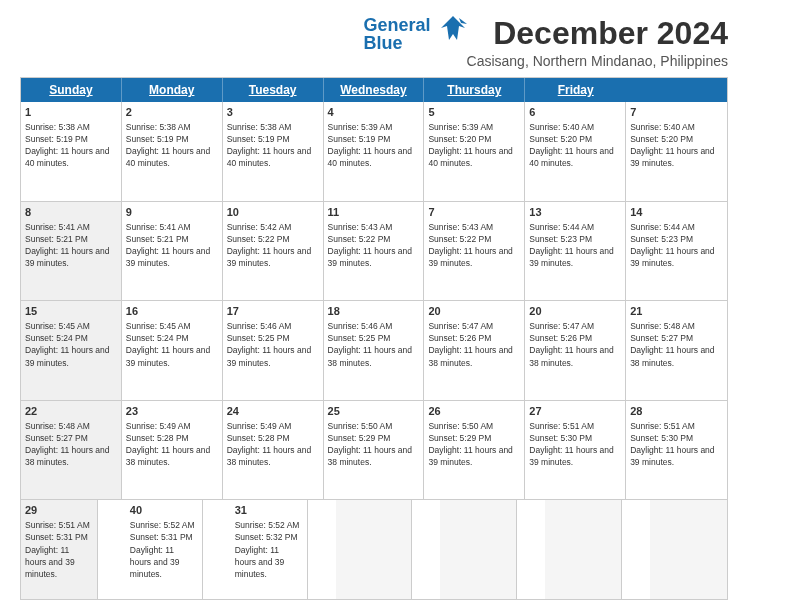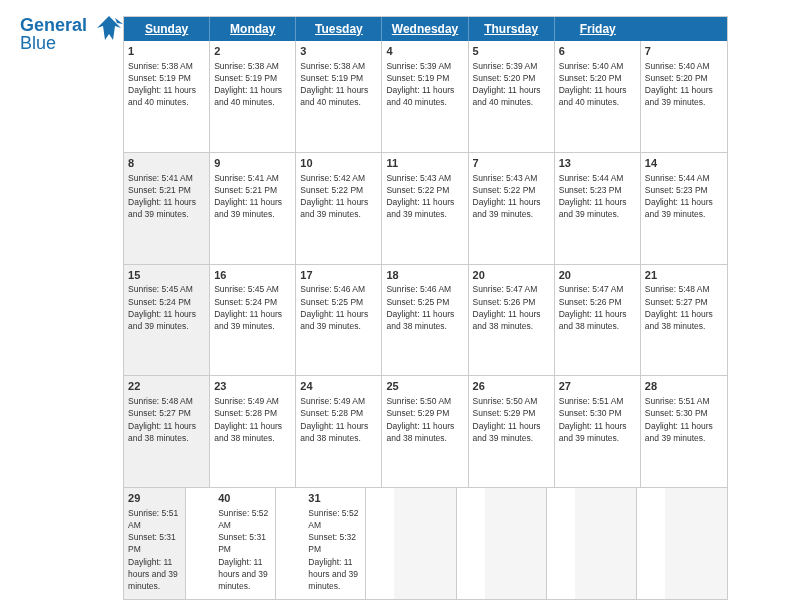--- a/index.html
+++ b/index.html
@@ -8,21 +8,22 @@
       background: #fff;
       width: 792px;
       height: 612px;
       overflow: hidden;
     }
     .page {
       width: 748px;
       height: 612px;
       padding: 16px 20px 12px 20px;
       display: flex;
-      flex-direction: row;
+      flex-direction: column;
+      align-items: flex-end;
     }
     .header {
       display: flex;
       justify-content: space-between;
       align-items: flex-start;
       margin-bottom: 8px;
     }
     .logo {
       display: flex;
       flex-direction: column;
@@ -108,29 +109,33 @@
   </style>
 </head>
 <body>
 
 <div class="page">
   <div class="header">
     <div class="logo">
       <div class="logo-row">
         <div style="display:flex; flex-direction:column; line-height:1;">
           <span style="font-size:18px; font-weight:bold; color:#1a6faf;">General</span>
-          <span style="font-size:18px; font-weight:normal; color:#1a6faf;">Blue</span>
+          <span style="font-size:18px; font-weight:bold; color:#1a6faf;">Blue</span>
         </div>
         <div style="margin-left:4px; margin-top:-4px;">
           <svg width="28" height="32" viewBox="0 0 28 32">
             <polygon points="14,2 26,14 20,12 18,26 14,20 10,26 8,12 2,14" fill="#1a6faf"></polygon>
             <polygon points="20,4 28,10 22,9" fill="#1a6faf"></polygon>
           </svg>
         </div>
       </div>
+    </div>
+    <div class="title-section">
+      <div class="month-title">December 2024</div>
+      <div class="location-title">Casisang, Northern Mindanao, Philippines</div>
     </div>
   </div>
 
   <div class="calendar">
     <div class="cal-header">
       <div class="cal-header-cell">Sunday</div>
       <div class="cal-header-cell">Monday</div>
       <div class="cal-header-cell">Tuesday</div>
       <div class="cal-header-cell">Wednesday</div>
       <div class="cal-header-cell">Thursday</div>

